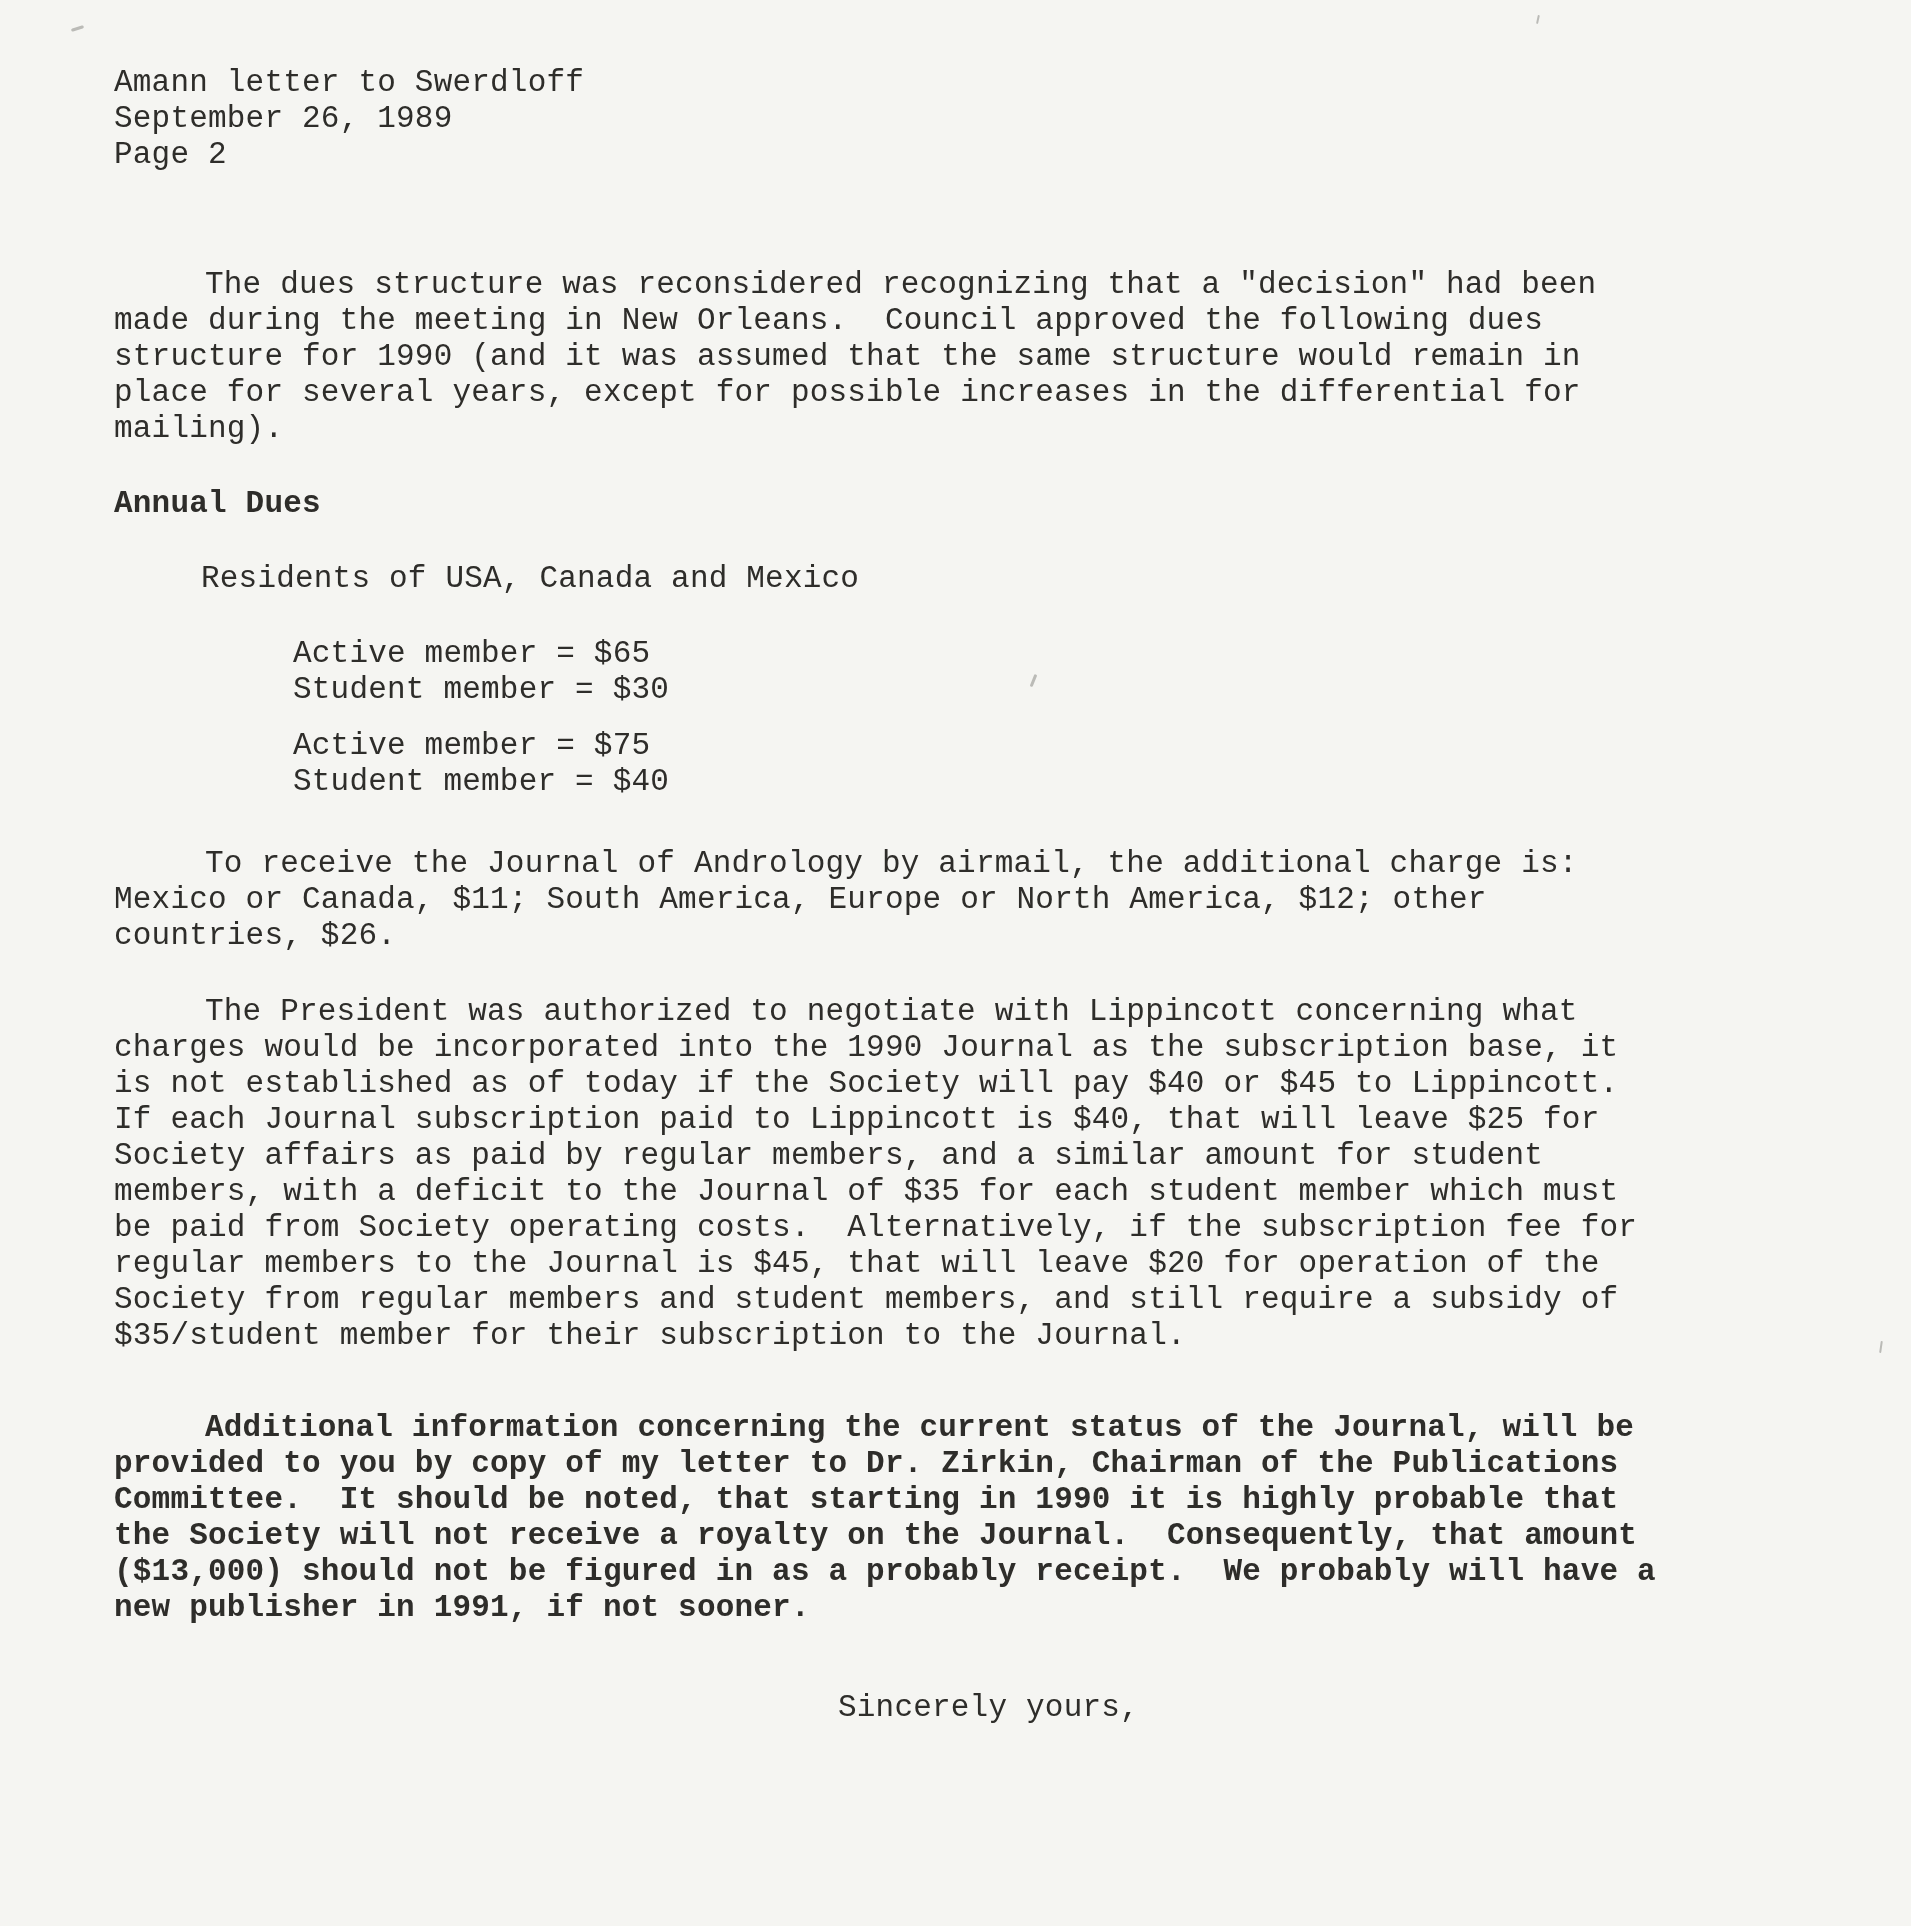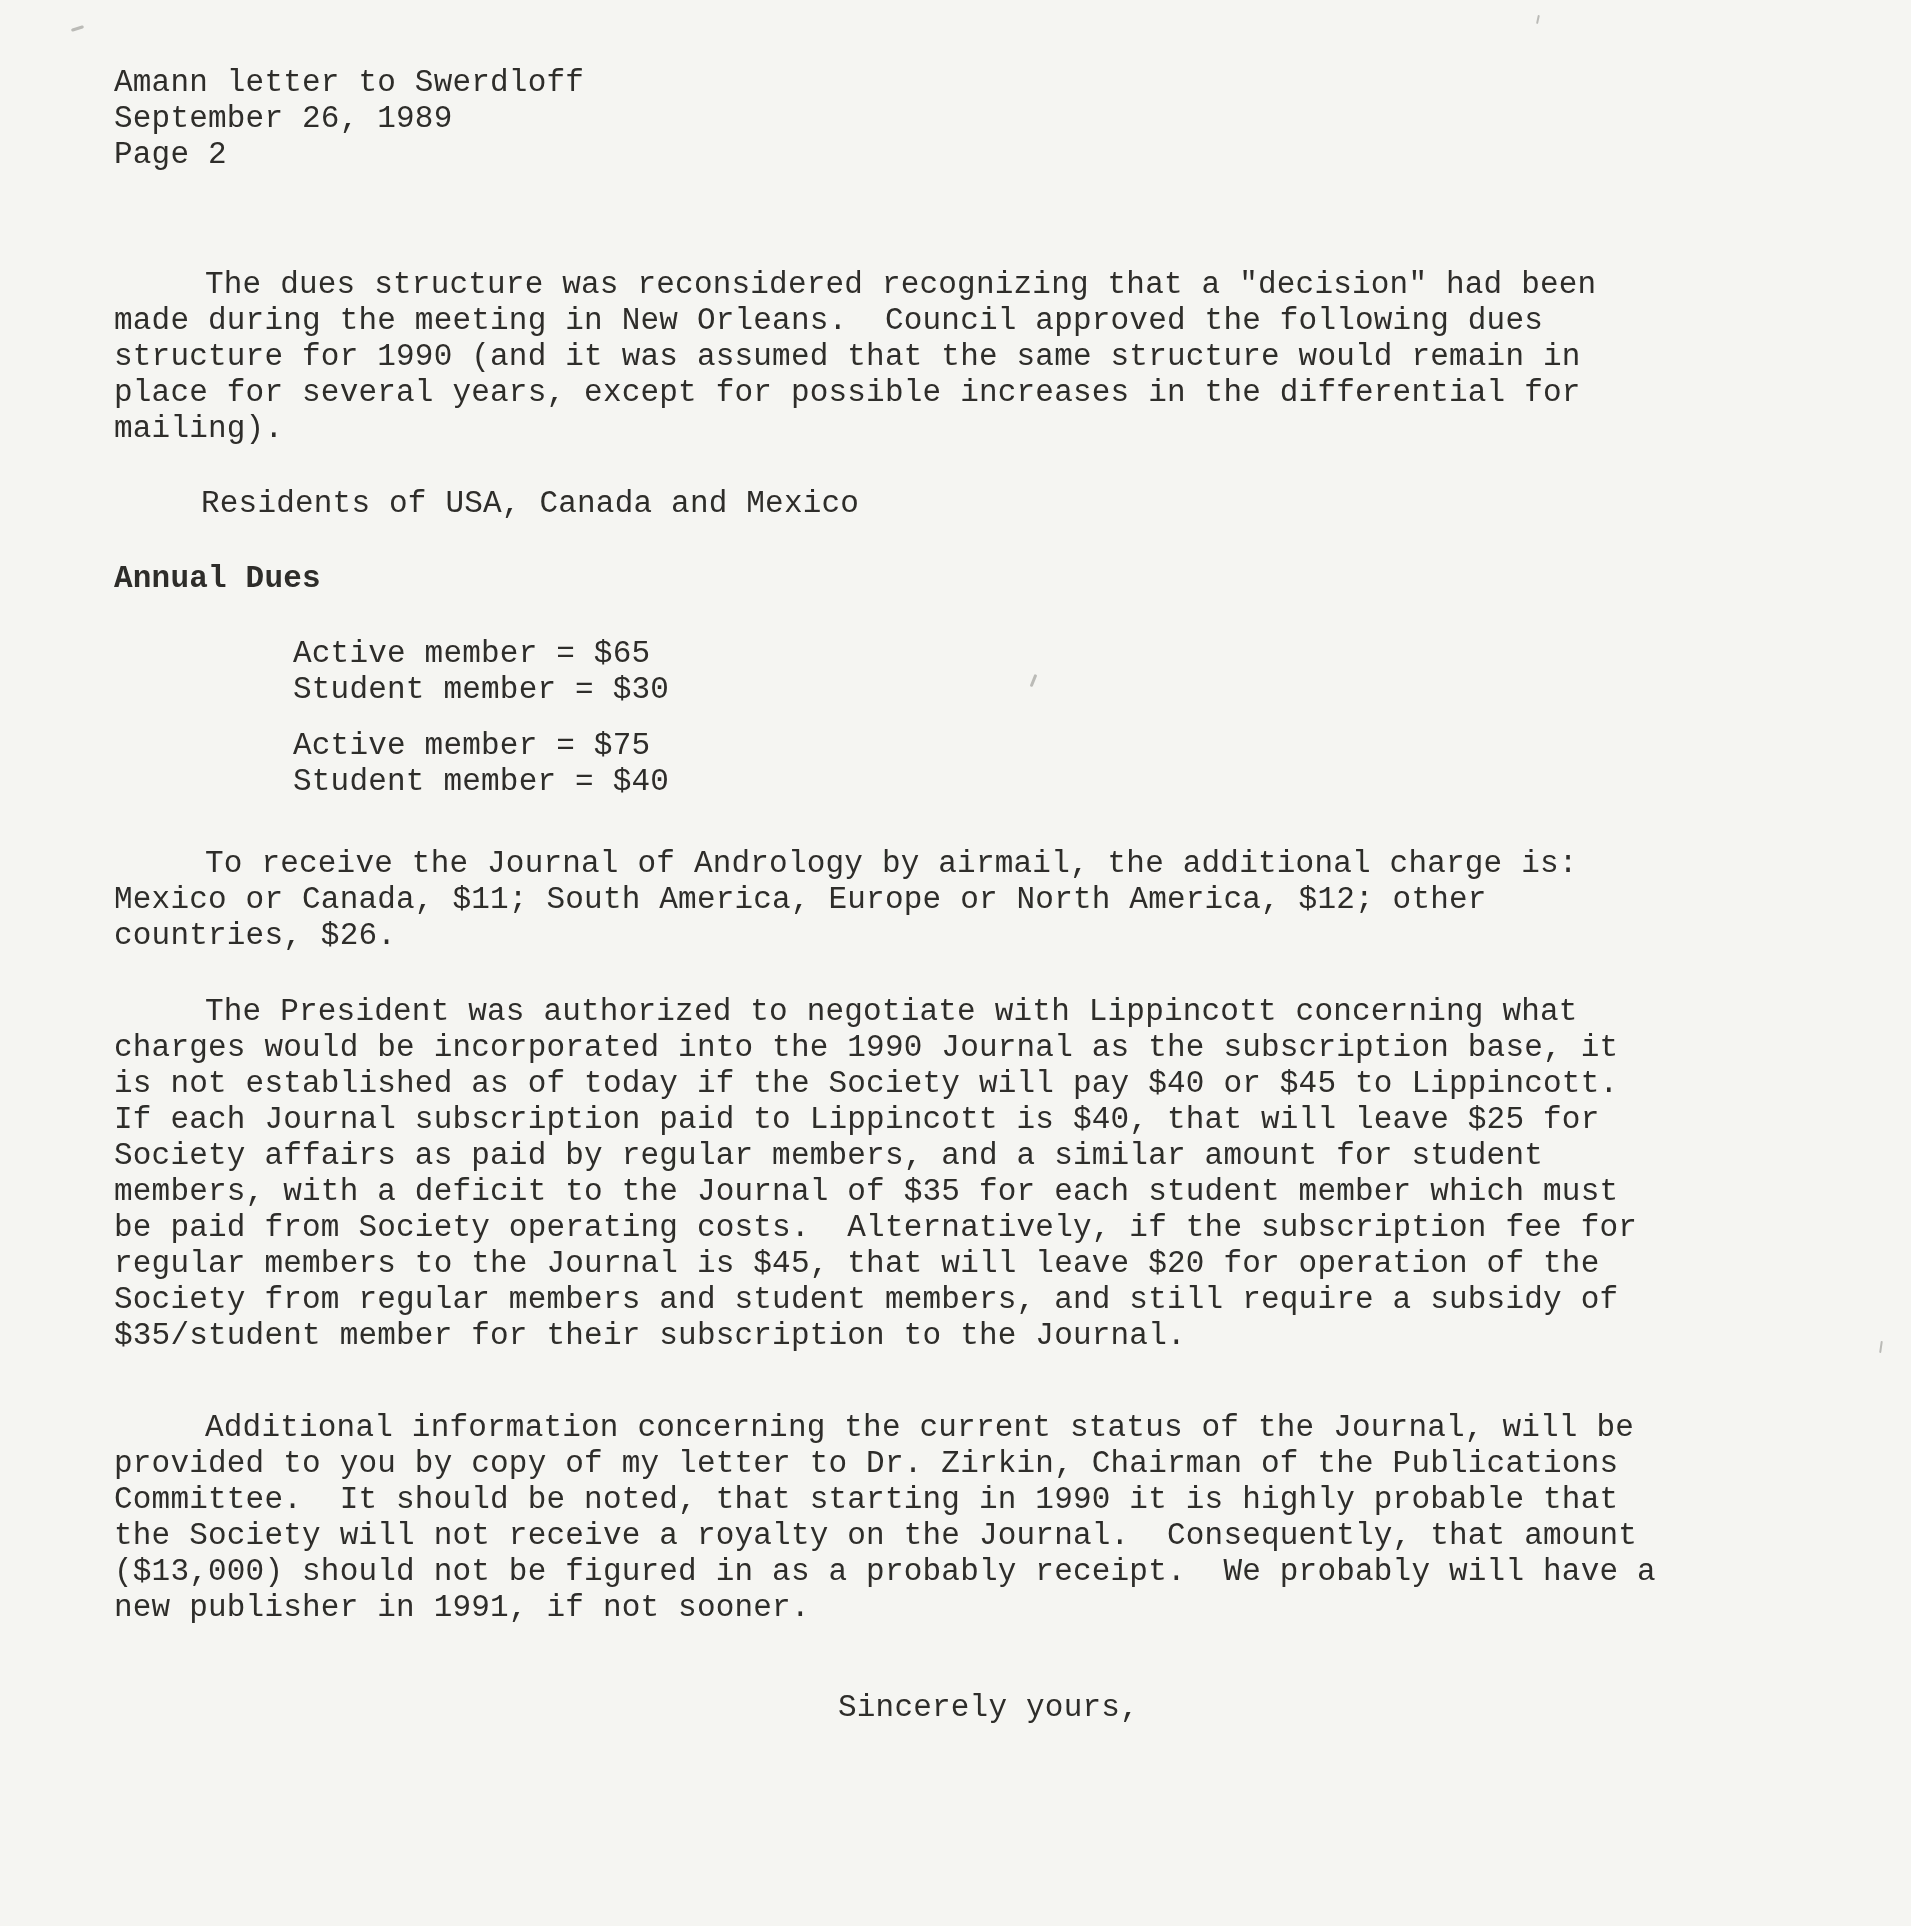--- a/index.html
+++ b/index.html
@@ -28,21 +28,21 @@
     text-indent: 91px;
   }
   .header        { margin-bottom: 94px; }
   .para-1        { margin-bottom: 39px; }
   .heading-bold  { font-weight: bold; margin-bottom: 39px; }
   .ind1          { margin-left: 87px; margin-bottom: 39px; }
   .ind2          { margin-left: 179px; margin-bottom: 20px; }
   .ind2-b        { margin-left: 179px; margin-bottom: 46px; }
   .para-airmail  { margin-bottom: 40px; }
   .para-president{ margin-bottom: 56px; }
-  .para-additional{ margin-bottom: 64px; }
+  .para-additional{ margin-bottom: 64px; font-weight: bold; }
   .closing       { margin-left: 724px; margin-bottom: 110px; font-family: Liberation Mono, monospace; }
 
   
   .artifact {
     position: absolute;
     background: #8a8a86;
     opacity: 0.55;
   }
   .artifact.a1 { left: 71px; top: 27px;  width: 13px; height: 3.1px;  transform: rotate(-18deg); border-radius: 1.5px; }
   .artifact.a2 { left: 1537px; top: 15.4px; width: 2.3px;  height: 8.5px; transform: rotate(12deg);  border-radius: 1.2px; }
@@ -62,23 +62,23 @@
   <div class="block header">Amann letter to Swerdloff
 September 26, 1989
 Page 2</div>
 
   <div class="block para para-1">The dues structure was reconsidered recognizing that a "decision" had been
 made during the meeting in New Orleans.  Council approved the following dues
 structure for 1990 (and it was assumed that the same structure would remain in
 place for several years, except for possible increases in the differential for
 mailing).</div>
 
+  <div class="block heading-bold">Annual Dues</div>
+
   <div class="block ind1">Residents of USA, Canada and Mexico</div>
-
-  <div class="block heading-bold">Annual Dues</div>
 
   <div class="block ind2">Active member = $65
 Student member = $30</div>
 
 
   <div class="block ind2-b">Active member = $75
 Student member = $40</div>
 
   <div class="block para para-airmail">To receive the Journal of Andrology by airmail, the additional charge is:
 Mexico or Canada, $11; South America, Europe or North America, $12; other

